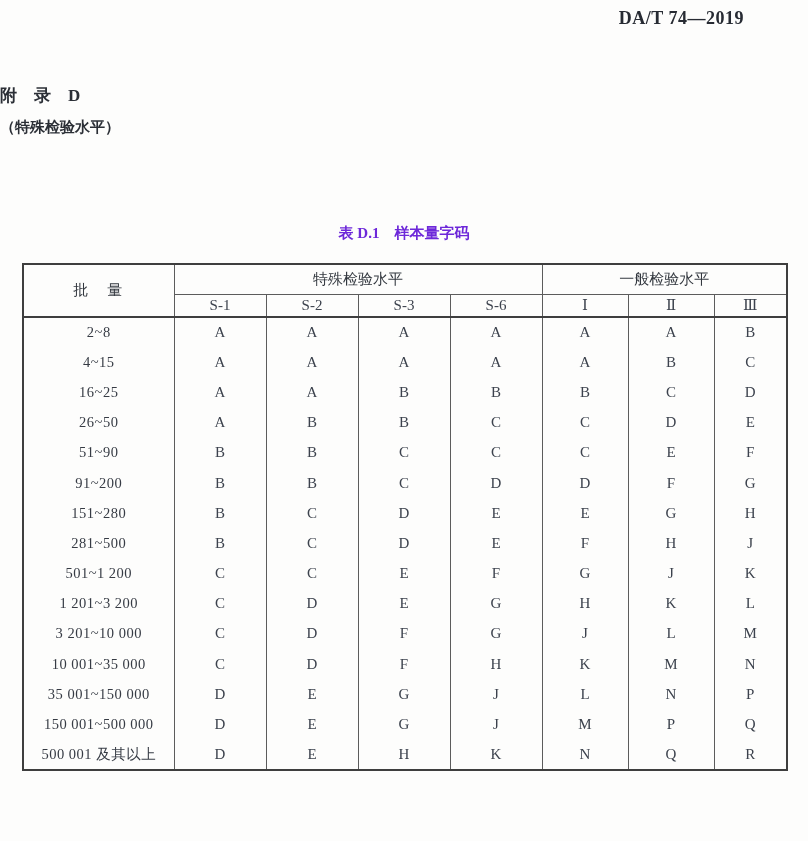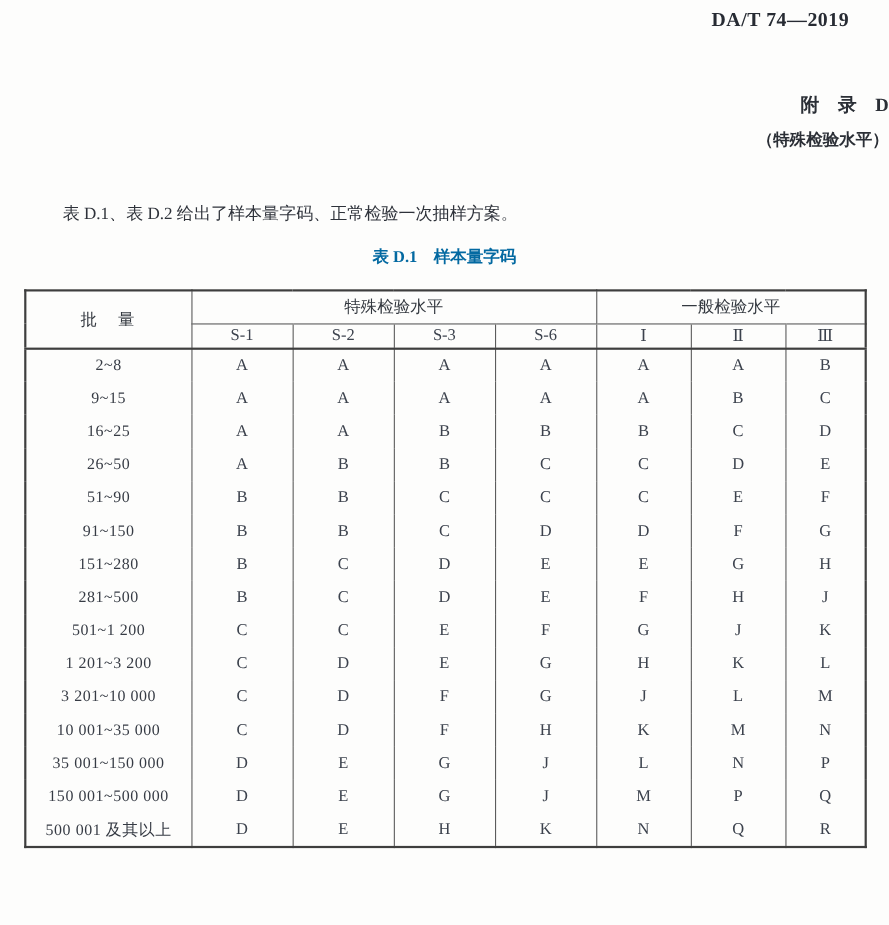--- a/index.html
+++ b/index.html
@@ -10,31 +10,30 @@
     color:#2f333a;
   }
   .page {
     position:relative;
     width:808px; height:841px;
     background:#fdfdfc;
     overflow:hidden;
   }
   .doc-code {
     position:absolute;
-    top:8px; right:36px;
+    top:8px; right:64px;
     font-weight:bold;
     font-size:18px;
     letter-spacing:0.5px;
     color:#272b33;
   }
   .headings {
     position:absolute;
     top:84px; left:0; right:0;
-    text-align:right;
-    padding-left:24px;
+    text-align:left;
   }
   .h-appendix {
     font-size:17px;
     font-weight:bold;
     color:#2b2f36;
   }
   .h-subtitle {
     margin-top:11px;
     font-size:15px;
     font-weight:bold;
@@ -54,21 +53,21 @@
     font-size:15.5px;
     line-height:22px;
     color:#2e323a;
   }
   .caption {
     position:absolute;
     top:224px; left:0; right:0;
     text-align:center;
     font-size:15px;
     font-weight:bold;
-    color:#0369a1;
+    color:#6d28d9;
   }
   table.codes {
     position:absolute;
     top:263px; left:22px;
     width:764px;
     border-collapse:collapse;
     table-layout:fixed;
     font-size:15px;
     color:#3c424d;
     border-radius:22px;
@@ -104,21 +103,20 @@
 
 <div class="page">
 
   <div class="doc-code">DA/T 74—2019</div>
 
   <div class="headings">
     <div class="h-appendix">附　录　D</div>
     <div class="h-subtitle">（特殊检验水平）</div>
   </div>
 
-  <p class="intro">表 D.1、表 D.2 给出了样本量字码、正常检验一次抽样方案。</p>
 
   <div class="caption">表 D.1　样本量字码</div>
 
   <table class="codes">
     <colgroup>
       <col style="width:151px">
       <col style="width:92px">
         <col style="width:92px">
         <col style="width:92px">
         <col style="width:92px">
@@ -147,21 +145,21 @@
           <td class="batch-cell">2~8</td>
           <td>A</td>
           <td>A</td>
           <td>A</td>
           <td>A</td>
           <td>A</td>
           <td>A</td>
           <td>B</td>
         </tr>
         <tr>
-          <td class="batch-cell">9~15</td>
+          <td class="batch-cell">4~15</td>
           <td>A</td>
           <td>A</td>
           <td>A</td>
           <td>A</td>
           <td>A</td>
           <td>B</td>
           <td>C</td>
         </tr>
         <tr>
           <td class="batch-cell">16~25</td>
@@ -187,21 +185,21 @@
           <td class="batch-cell">51~90</td>
           <td>B</td>
           <td>B</td>
           <td>C</td>
           <td>C</td>
           <td>C</td>
           <td>E</td>
           <td>F</td>
         </tr>
         <tr>
-          <td class="batch-cell">91~150</td>
+          <td class="batch-cell">91~200</td>
           <td>B</td>
           <td>B</td>
           <td>C</td>
           <td>D</td>
           <td>D</td>
           <td>F</td>
           <td>G</td>
         </tr>
         <tr>
           <td class="batch-cell">151~280</td>

